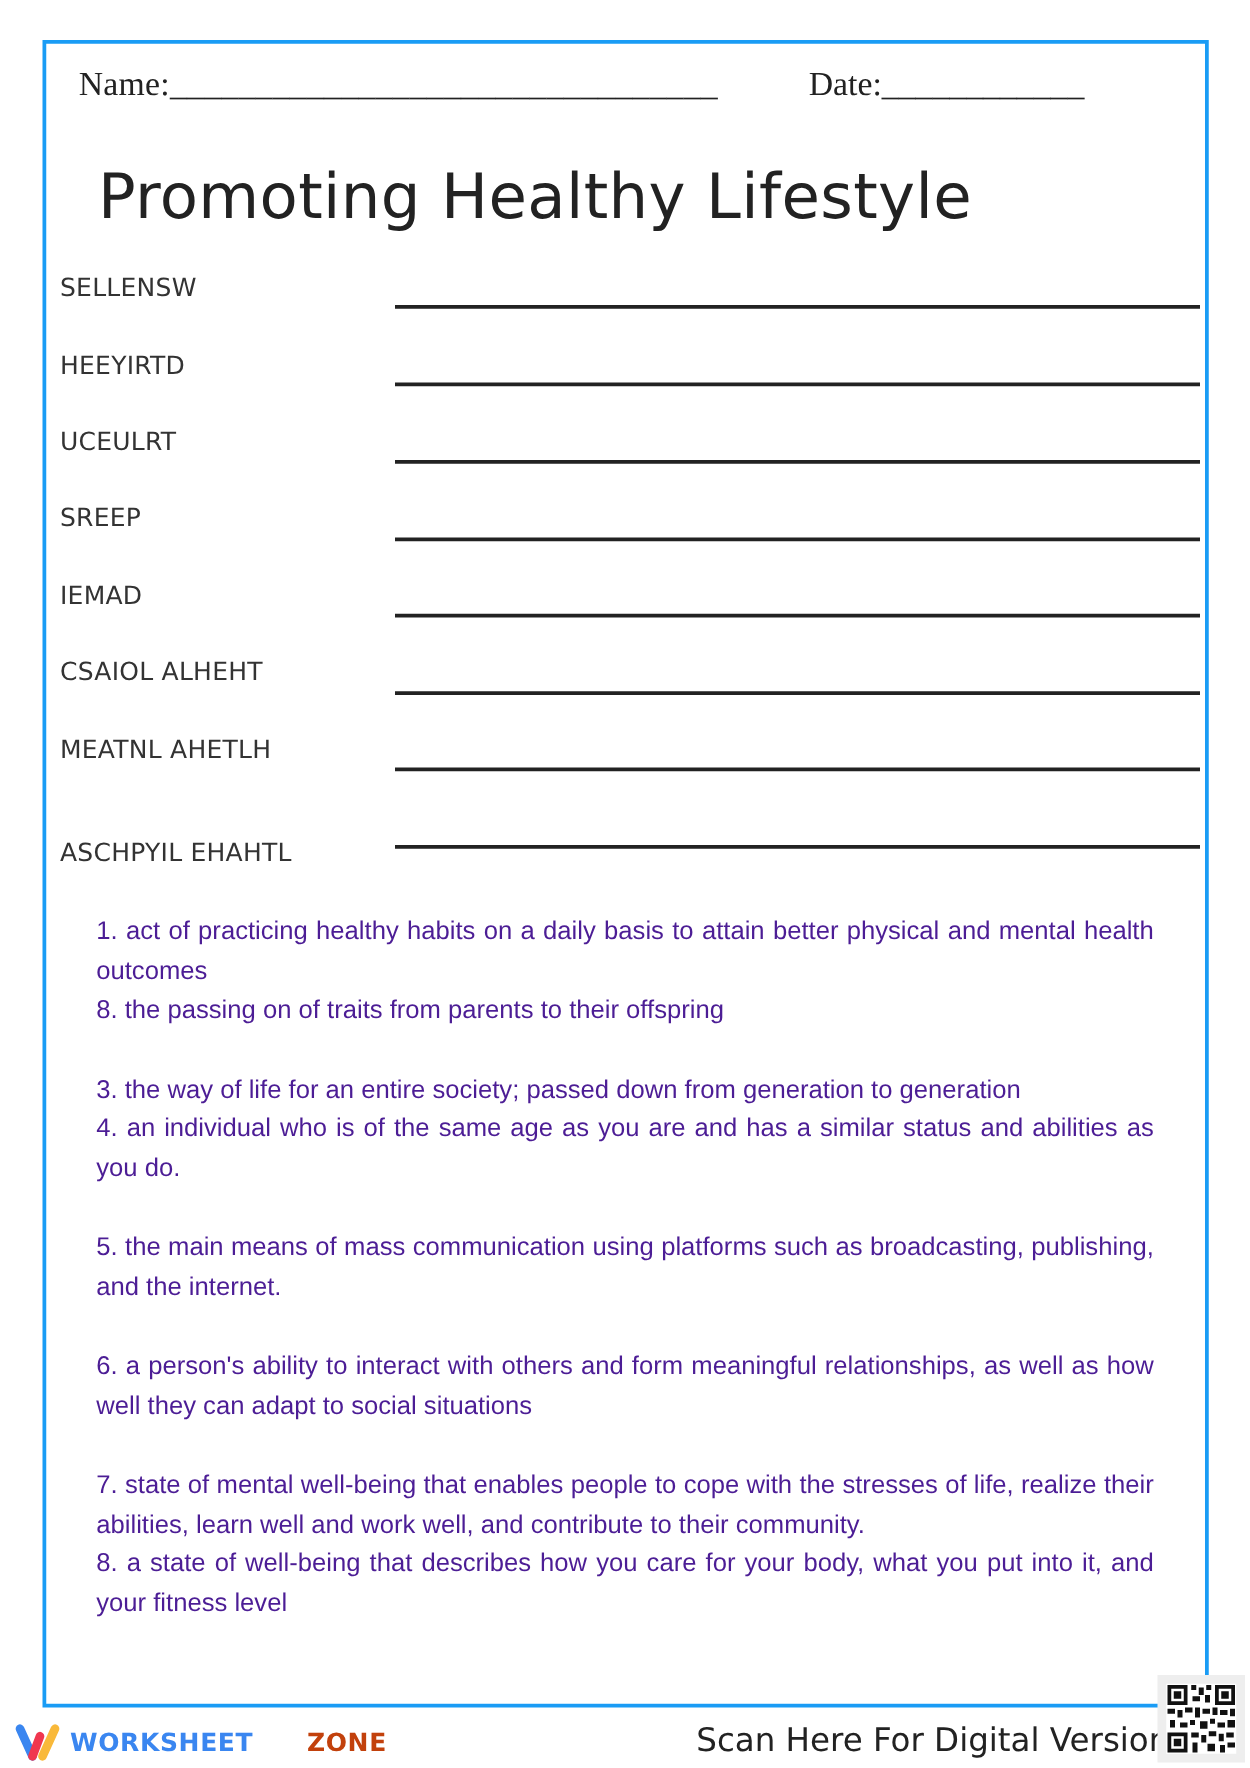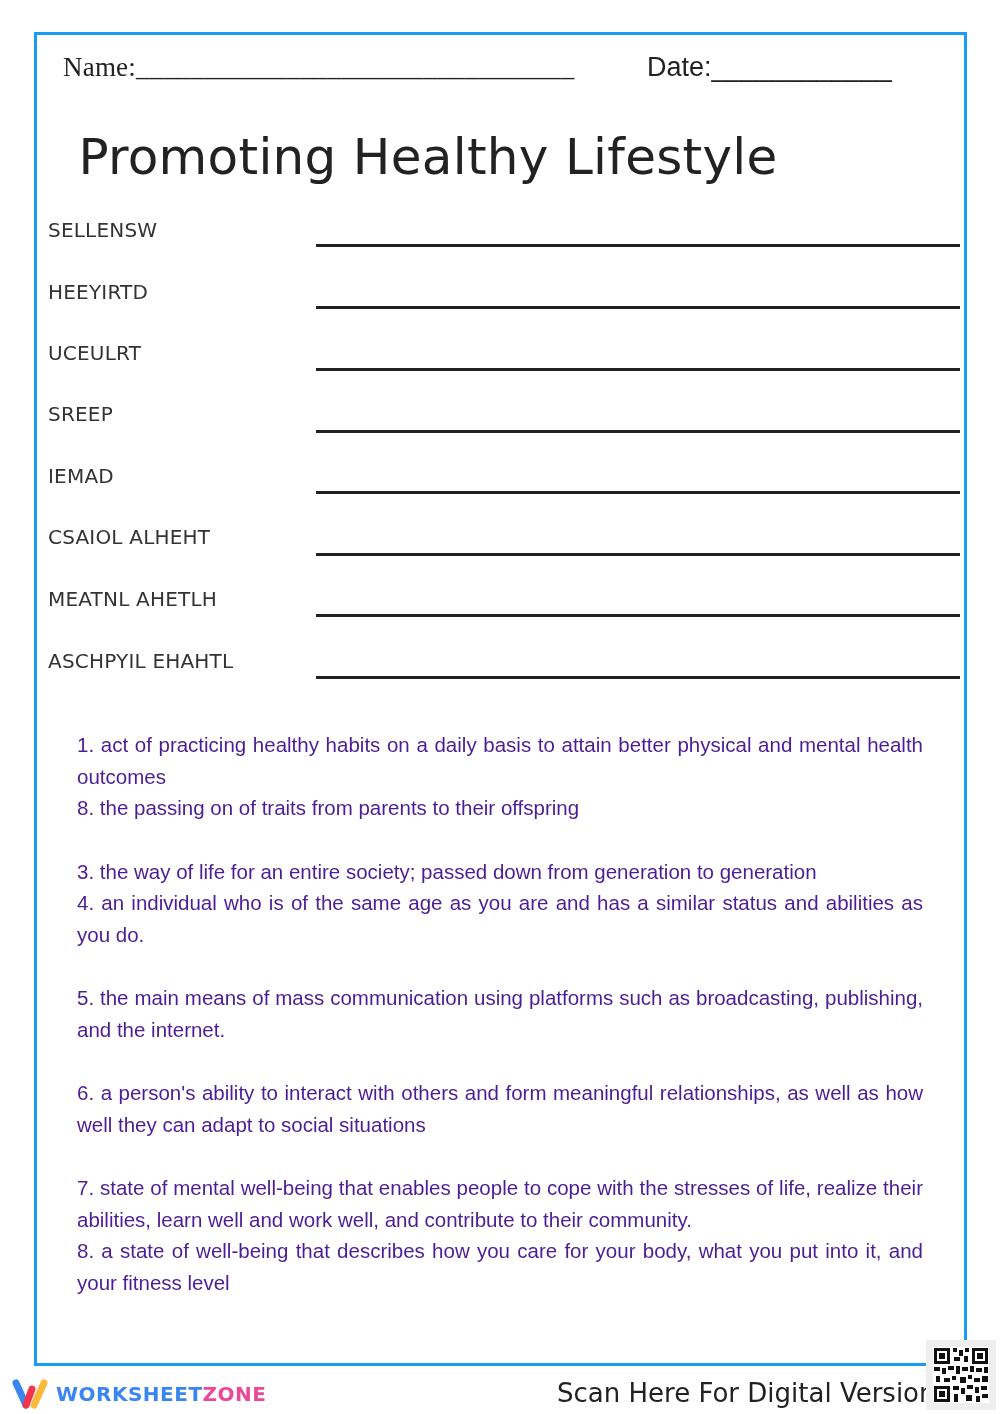--- a/index.html
+++ b/index.html
@@ -3,34 +3,34 @@
 <meta charset="utf-8">
 <style>
   html, body { margin:0; padding:0; background:#ffffff; }
   body { width:1000px; height:1414px; position:relative; overflow:hidden;
          font-family:"DejaVu Sans", sans-serif; color:#222; }
   .frame { position:absolute; left:34px; top:32px; width:927px; height:1328px;
            border:3px solid #1a9cf5; }
   .header-line { position:absolute; top:52px; left:63px; font-size:27px; color:#222;
                  font-family:Liberation Serif, serif; white-space:pre; letter-spacing:0.2px; }
   .date { position:absolute; top:52px; left:647px; font-size:27px; color:#222;
-          font-family:Liberation Sans, sans-serif; white-space:pre; }
+          font-family:Liberation Serif, serif; white-space:pre; }
   .title { position:absolute; top:128px; left:0; width:856px; text-align:center;
            font-size:50px; color:#222; font-family:"DejaVu Sans", sans-serif; letter-spacing:0.3px; }
   .scramble { position:absolute; left:48px; font-size:20px; color:#333;
               font-family:"DejaVu Sans", sans-serif; letter-spacing:0.2px; }
   .answer-line { position:absolute; left:316px; width:644px; height:3px; background:#222; }
   .defs { position:absolute; left:77px; top:729px; width:846px; font-size:20.5px;
           line-height:31.5px; color:#4c1d95; font-family:"Liberation Sans", sans-serif; text-align:justify; }
   .defs p { margin:0; }
   .defs .gap { height:32px; }
   .logo { position:absolute; left:10px; top:1376px; height:36px; display:flex; align-items:center; }
   .logo-text { font-family:"DejaVu Sans", sans-serif; font-weight:bold; font-size:20px; letter-spacing:0.5px; margin-left:6px; }
   .logo-text .w { color:#3a86f0; }
-  .logo-text .z { color:#ec4899; }
+  .logo-text .z { color:#c2410c;margin-left:43px; }
   .scan { position:absolute; left:557px; top:1378px; font-size:26px; color:#222;
           font-family:"DejaVu Sans", sans-serif; }
   .qr { position:absolute; left:926px; top:1340px; width:70px; height:70px; background:#eeeeee; }
 </style>
 </head>
 <body>
 
 <div class="frame"></div>
 
 <div class="header-line"><span>Name:</span><span>________________________________</span></div>
@@ -45,21 +45,21 @@
 <div class="scramble" style="top:341px">UCEULRT</div>
 <div class="answer-line" style="top:368px"></div>
 <div class="scramble" style="top:402px">SREEP</div>
 <div class="answer-line" style="top:430px"></div>
 <div class="scramble" style="top:464px">IEMAD</div>
 <div class="answer-line" style="top:491px"></div>
 <div class="scramble" style="top:525px">CSAIOL ALHEHT</div>
 <div class="answer-line" style="top:553px"></div>
 <div class="scramble" style="top:587px">MEATNL AHETLH</div>
 <div class="answer-line" style="top:614px"></div>
-<div class="scramble" style="top:649px">ASCHPYIL EHAHTL</div>
+<div class="scramble" style="top:670px">ASCHPYIL EHAHTL</div>
 <div class="answer-line" style="top:676px"></div>
 
 <div class="defs">
   <p>1. act of practicing healthy habits on a daily basis to attain better physical and mental health outcomes</p>
   <p>8. the passing on of traits from parents to their offspring</p>
   <div class="gap"></div>
   <p>3. the way of life for an entire society;  passed down from generation to generation</p>
   <p>4. an individual who is of the same age as you are and has a similar status and abilities as you do.</p>
   <div class="gap"></div>
   <p>5.  the main means of mass communication using platforms such as broadcasting, publishing, and the internet.</p>

